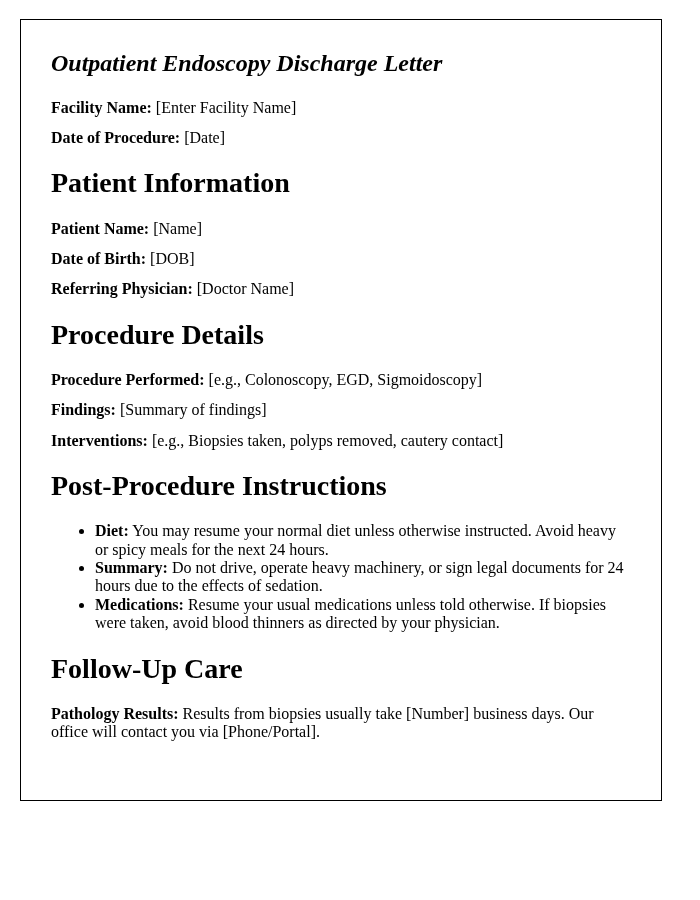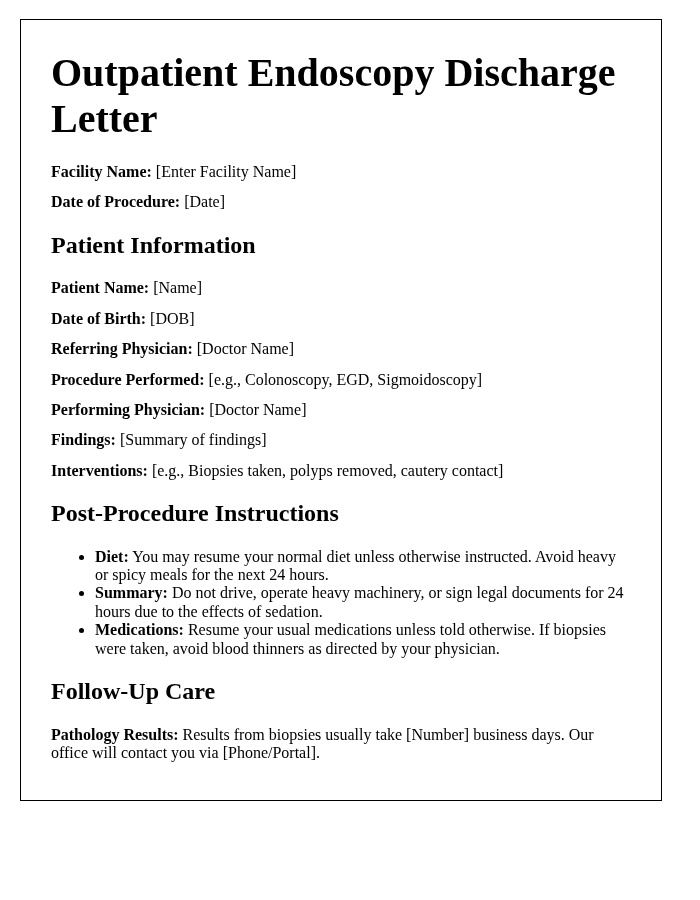--- a/index.html
+++ b/index.html
@@ -21,27 +21,28 @@
     top: 19px;
     width: 642px;
     height: 782px;
     box-sizing: border-box;
     border: 1px solid #000000;
     padding: 30px;
     overflow: hidden;
     background: #ffffff;
   }
   h1 {
-    font-size: 40px;
+    font-size: 24px;
     font-weight: bold;
     margin: 0 0 21px 0;
     line-height: 1.15;
+    font-style: italic;
   }
   h2 {
-    font-size: 24px;
+    font-size: 28px;
     font-weight: bold;
     margin: 20px 0;
     line-height: 1.15;
   }
   p {
     margin: 12px 0;
     line-height: 1.15;
   }
   ul {
     margin: 16px 4px;
@@ -71,24 +72,24 @@
 
     <p class="field"><strong>Patient Name:</strong> <span>[Name]</span></p>
 
     <p class="field"><strong>Date of Birth:</strong> <span>[DOB]</span></p>
 
 
     <p class="field"><strong>Referring Physician:</strong> <span>[Doctor Name]</span></p>
   </div>
 
   <div class="section">
+    <h2>Procedure Details</h2>
 
     <p class="field"><strong>Procedure Performed:</strong> <span>[e.g., Colonoscopy, EGD, Sigmoidoscopy]</span></p>
 
-    <p class="field"><strong>Performing Physician:</strong> <span>[Doctor Name]</span></p>
 
     <p class="field"><strong>Findings:</strong> <span>[Summary of findings]</span></p>
 
     <p class="field"><strong>Interventions:</strong> <span>[e.g., Biopsies taken, polyps removed, cautery contact]</span></p>
   </div>
 
   <div class="section">
     <h2>Post-Procedure Instructions</h2>
 
     <ul>

